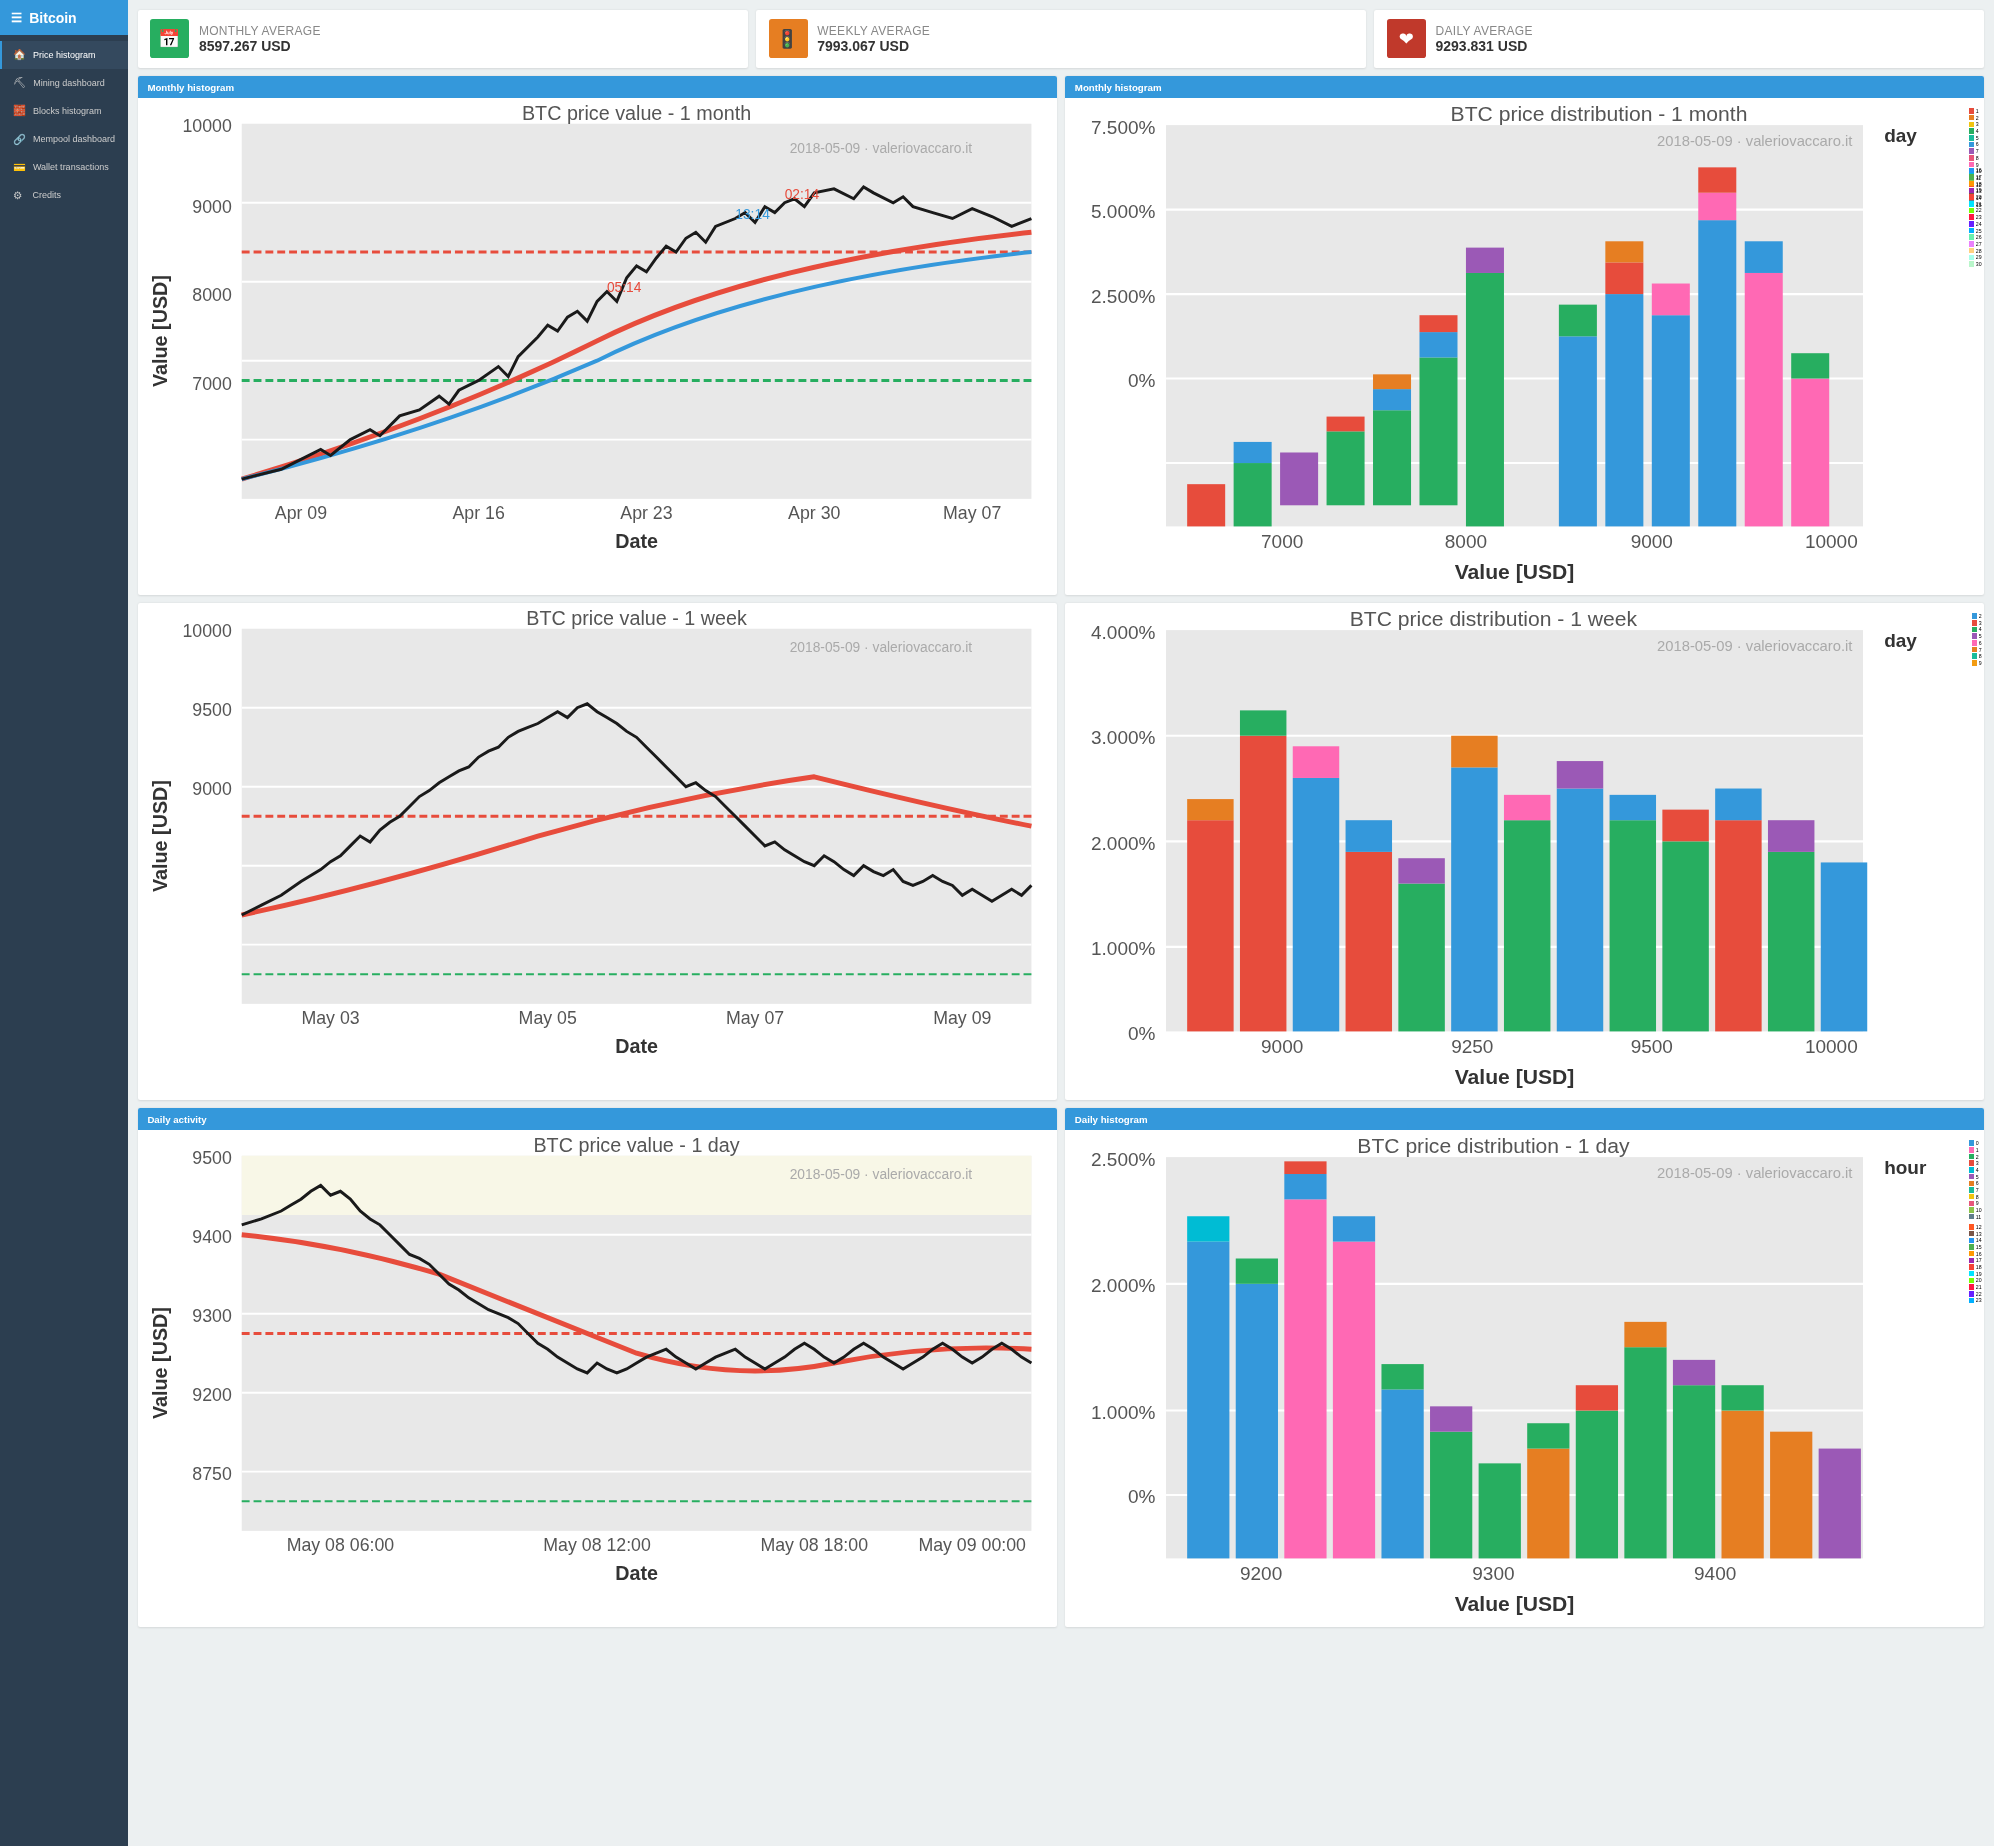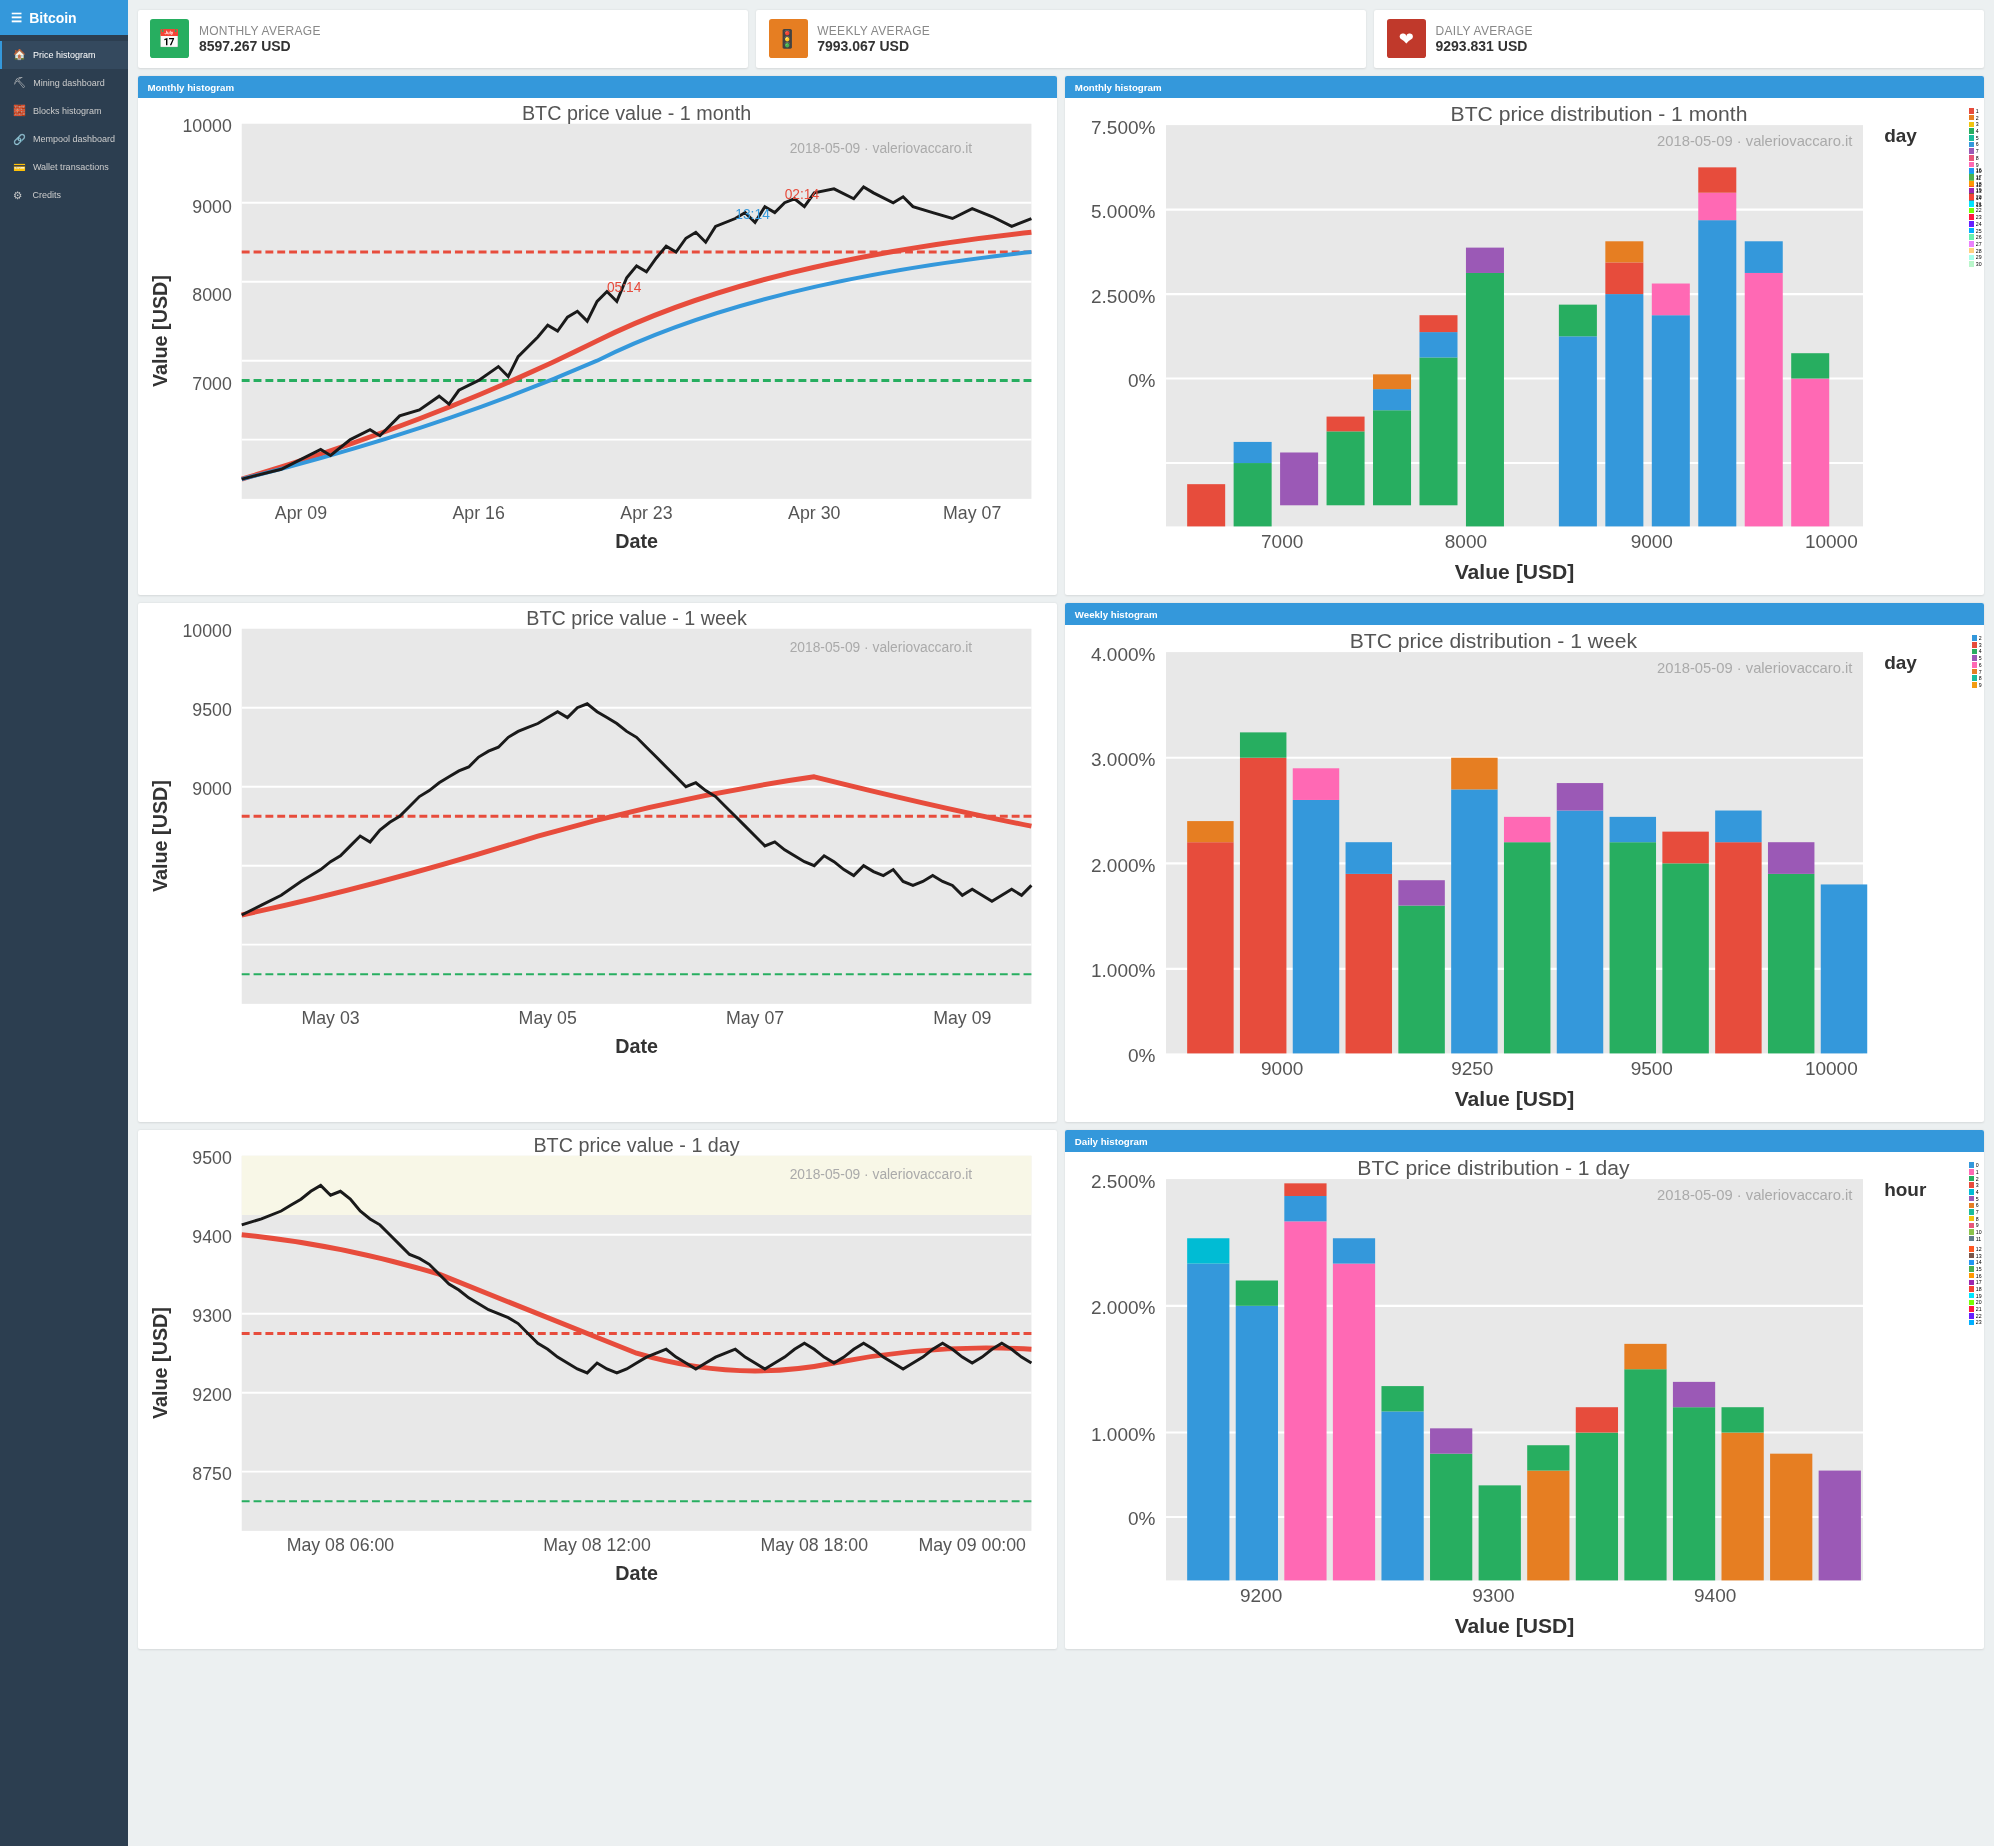--- a/index.html
+++ b/index.html
@@ -471,23 +471,20 @@
           <text x="415" y="210" text-anchor="middle" font-size="9" fill="#555">May 09</text>
           <text x="250" y="225" text-anchor="middle" font-size="10" fill="#333" font-weight="bold">Date</text>
           <text x="12" y="115" text-anchor="middle" font-size="10" fill="#333" font-weight="bold" transform="rotate(-90,12,115)">Value [USD]</text>
           <text x="250" y="8" text-anchor="middle" font-size="10" fill="#555">BTC price value - 1 week</text>
           <text x="420" y="22" text-anchor="end" font-size="7" fill="#aaa">2018-05-09 · valeriovaccaro.it</text>
         </svg>
       </div>
     </div>
 
     <div class="chart-panel">
-      <div class="chart-header">
-        <span>Weekly histogram</span>
-      </div>
       <div class="chart-body" style="position:relative;">
         <svg class="chart-svg" width="100%" viewBox="0 0 430 230">
           <rect x="45" y="10" width="330" height="190" fill="#e8e8e8"></rect>
           <line x1="45" y1="60" x2="375" y2="60" stroke="#fff" stroke-width="1"></line>
           <line x1="45" y1="110" x2="375" y2="110" stroke="#fff" stroke-width="1"></line>
           <line x1="45" y1="160" x2="375" y2="160" stroke="#fff" stroke-width="1"></line>
 
           <rect x="55" y="100" width="22" height="100" fill="#e74c3c"></rect>
           <rect x="55" y="90" width="22" height="10" fill="#e67e22"></rect>
           <rect x="80" y="60" width="22" height="140" fill="#e74c3c"></rect>
@@ -563,20 +560,23 @@
               <span>9</span>
             </div>
         </div>
       </div>
     </div>
   </div>
 
   <div class="charts-row">
 
     <div class="chart-panel">
+      <div class="chart-header">
+        <span>Daily activity</span>
+      </div>
       <div class="chart-body">
         <svg class="chart-svg" width="100%" viewBox="0 0 460 230">
           <rect x="50" y="10" width="400" height="190" fill="#e8e8e8"></rect>
 
           <rect x="50" y="10" width="400" height="30" fill="#fffde7" opacity="0.7"></rect>
           <line x1="50" y1="50" x2="450" y2="50" stroke="#fff" stroke-width="1"></line>
           <line x1="50" y1="90" x2="450" y2="90" stroke="#fff" stroke-width="1"></line>
           <line x1="50" y1="130" x2="450" y2="130" stroke="#fff" stroke-width="1"></line>
           <line x1="50" y1="170" x2="450" y2="170" stroke="#fff" stroke-width="1"></line>
 

